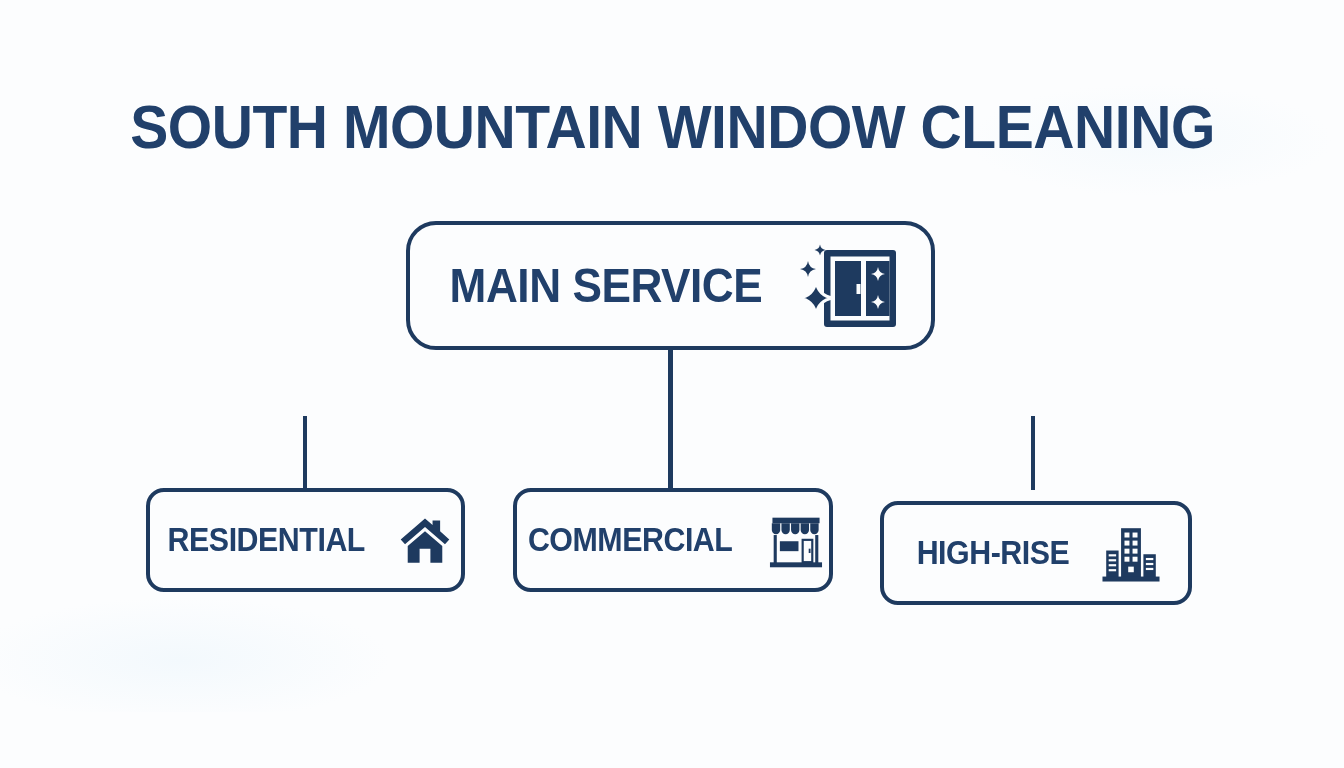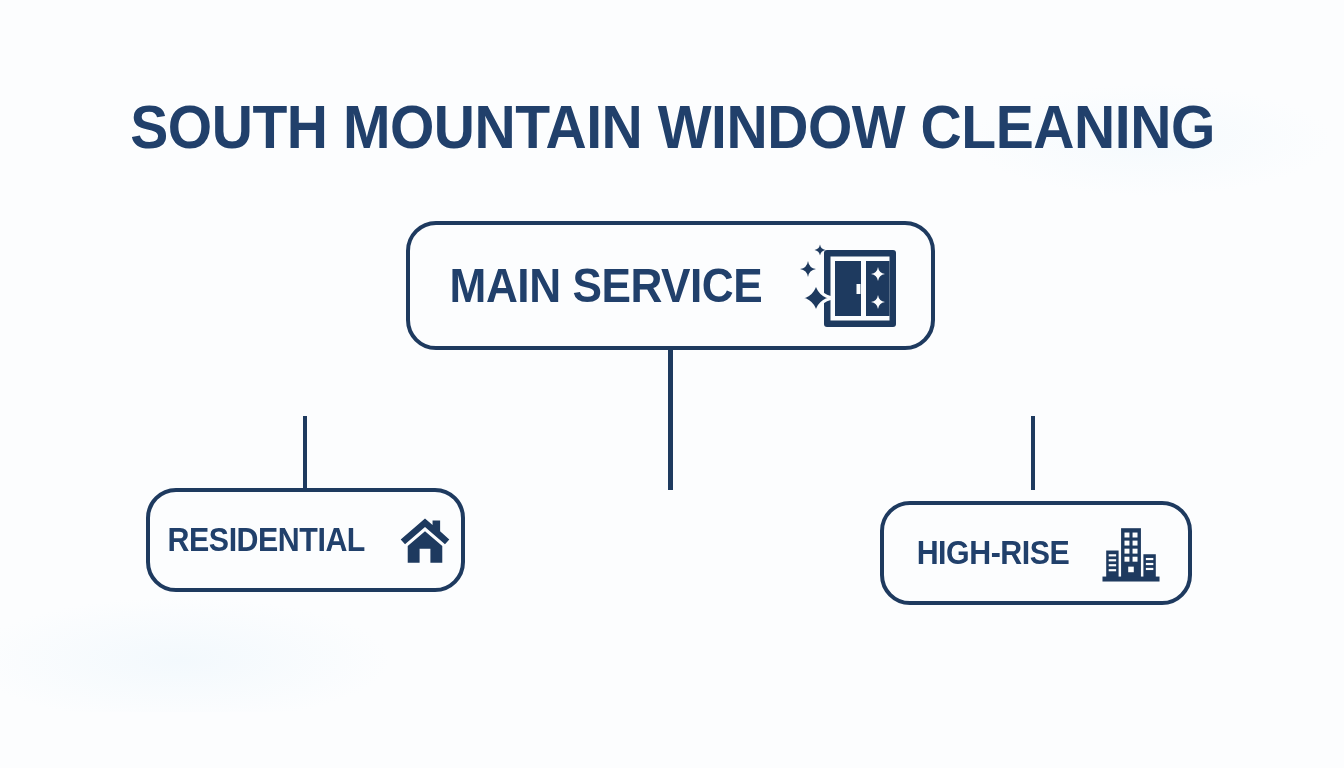--- a/index.html
+++ b/index.html
@@ -50,21 +50,21 @@
     z-index: 2;
   }
   .node-main {
     left: 406px; top: 221px;
     width: 529px; height: 129px;
     border-radius: 30px;
   }
   .node-child {
     top: 488px;
     height: 104px;
-    border-radius: 30px;
+    border-radius: 18px;
   }
   .node-child-1 { left: 146px; width: 319px; }
   .node-child-2 { left: 513px; width: 320px; }
   .node-child-3 { left: 880px; width: 312px; margin-top: 13px; }
   .node-label {
     font-weight: 700;
     color: var(--text, #21406b);
     letter-spacing: -0.5px;
     white-space: nowrap;
   }
@@ -113,20 +113,44 @@
   <div class="connector connector-right"></div>
 
   <div class="node node-child node-child-1">
     <span class="node-label"><span class="squeeze">RESIDENTIAL</span></span>
     <svg class="icon" width="54" height="54" viewBox="0 0 100 100" aria-hidden="true">
       <path d="M50 10 L5 49 L13 58 L50 26 L87 58 L95 49 L78 34 L78 14 L64 14 L64 22 Z" fill="#1e3a5f"></path>
       <path d="M50 34 L18 61 L18 92 L40 92 L40 66 L60 66 L60 92 L82 92 L82 61 Z" fill="#1e3a5f"></path>
     </svg>
   </div>
 
+  <div class="node node-child node-child-2">
+    <span class="node-label"><span class="squeeze">COMMERCIAL</span></span>
+    <svg class="icon" width="62" height="58" viewBox="0 0 100 92" aria-hidden="true">
+
+      <rect x="12" y="10" width="76" height="9" fill="#1e3a5f"></rect>
+
+      <path d="M11 19 h13.5 v11 a6.75 6.75 0 0 1 -13.5 0 Z" fill="#1e3a5f"></path>
+      <path d="M26.5 19 h13.5 v11 a6.75 6.75 0 0 1 -13.5 0 Z" fill="#1e3a5f"></path>
+      <path d="M42 19 h13.5 v11 a6.75 6.75 0 0 1 -13.5 0 Z" fill="#1e3a5f"></path>
+      <path d="M57.5 19 h13.5 v11 a6.75 6.75 0 0 1 -13.5 0 Z" fill="#1e3a5f"></path>
+      <path d="M73 19 h13.5 v11 a6.75 6.75 0 0 1 -13.5 0 Z" fill="#1e3a5f"></path>
+
+      <rect x="14" y="38" width="5" height="46" fill="#1e3a5f"></rect>
+      <rect x="81" y="38" width="5" height="46" fill="#1e3a5f"></rect>
+
+      <rect x="24" y="48" width="30" height="16" fill="#1e3a5f"></rect>
+
+      <rect x="59" y="44" width="19" height="40" fill="#1e3a5f"></rect>
+      <rect x="62.5" y="47.5" width="12" height="32.5" fill="#fcfdfe"></rect>
+      <rect x="70.5" y="60" width="3" height="7" fill="#1e3a5f"></rect>
+
+      <rect x="8" y="82" width="84" height="8" fill="#1e3a5f"></rect>
+    </svg>
+  </div>
 
   <div class="node node-child node-child-3">
     <span class="node-label"><span class="squeeze">HIGH-RISE</span></span>
     <svg class="icon" width="62" height="58" viewBox="0 0 100 92" aria-hidden="true">
 
       <rect x="10" y="42" width="20" height="44" fill="#1e3a5f"></rect>
       <rect x="14" y="48" width="12" height="3.5" fill="#fcfdfe"></rect>
       <rect x="14" y="56" width="12" height="3.5" fill="#fcfdfe"></rect>
       <rect x="14" y="64" width="12" height="3.5" fill="#fcfdfe"></rect>
       <rect x="14" y="72" width="12" height="3.5" fill="#fcfdfe"></rect>

